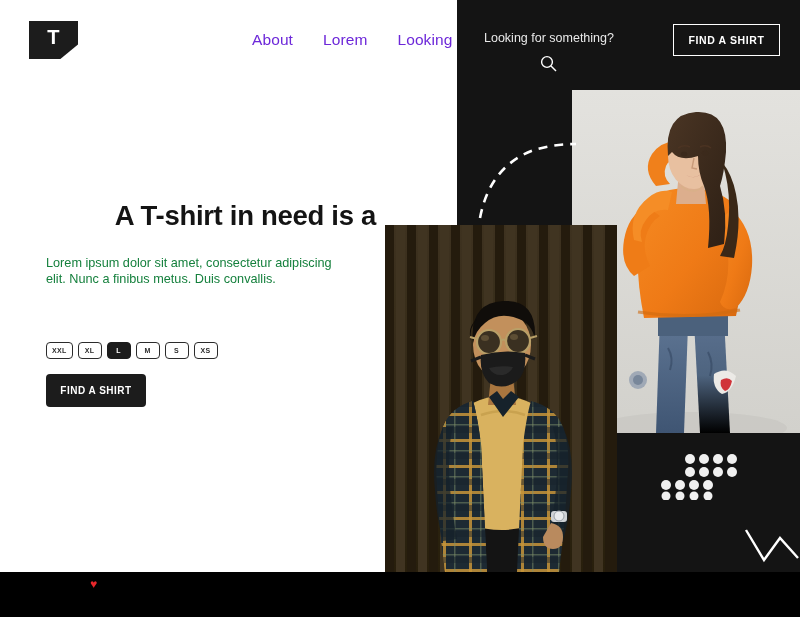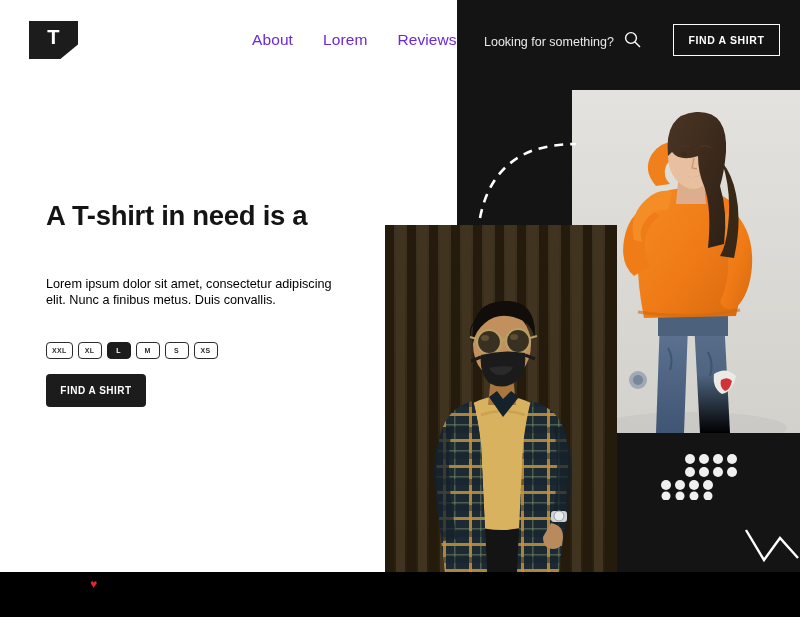--- a/index.html
+++ b/index.html
@@ -32,46 +32,46 @@
     letter-spacing: .5px;
   }
 
   .nav { position: absolute; left: 252px; top: 31px; display: flex; gap: 30px; }
   .nav a {
     color: #6d28d9; font-size: 15.5px; text-decoration: none; letter-spacing: .1px;
   }
 
   .search-box {
     position: absolute; left: 484px; top: 31px;
-    display: flex; align-items: center; gap: 10px;
+    display: flex; align-items: center; gap: 10px; flex-direction: column;
   }
   .search-label { color: #e9e9e9; font-size: 12.5px; }
   .search-icon { display:block; }
 
   .btn-find-top {
     position: absolute; left: 673px; top: 24px;
     width: 107px; height: 32px;
     border: 1.6px solid #ffffff;
     background: transparent;
     color: #ffffff;
     font-size: 10.5px; font-weight: bold; letter-spacing: .6px;
     display: flex; align-items: center; justify-content: center;
     cursor: pointer;
     font-family: "Liberation Sans", sans-serif;
   }
 
   
   .hero { position: absolute; left: 46px; top: 198px; width: 330px; }
   .hero h1 {
     font-size: 27.5px; line-height: 36px; color: #141414;
-    font-weight: bold; letter-spacing: -.3px;
+    font-weight: bold; letter-spacing: -.3px; text-align: right;
   }
   .hero p {
-    margin-top: 42px;
-    font-size: 12.7px; line-height: 16px; color: #000000;
+    margin-top: 21px;
+    font-size: 12.7px; line-height: 16px; color: #15803d;
     width: 308px;
   }
 
   .sizes { position: absolute; left: 46px; top: 342px; display: flex; gap: 5px; }
   .size-pill {
     min-width: 24px; height: 17px; padding: 0 5px;
     border: 1px solid #2b2b2b; border-radius: 4px;
     background: #fff; color: #2b2b2b;
     font-size: 7px; font-weight: bold; letter-spacing: .3px;
     display: flex; align-items: center; justify-content: center;
@@ -289,21 +289,21 @@
     </svg>
   </div>
 
   <div class="header">
 
     <div class="logo">T</div>
 
     <nav class="nav">
       <a href="#">About</a>
       <a href="#">Lorem</a>
-      <a href="#">Reviews</a>
+      <a href="#">Looking</a>
     </nav>
 
     <div class="search-box">
       <span class="search-label">Looking for something?</span>
       <span class="search-icon">
         <svg width="17" height="17" viewBox="0 0 17 17">
           <circle cx="7" cy="7" r="5.4" fill="none" stroke="#ffffff" stroke-width="1.4"></circle>
           <line x1="11" y1="11" x2="16" y2="16" stroke="#ffffff" stroke-width="1.4"></line>
         </svg>
       </span>

